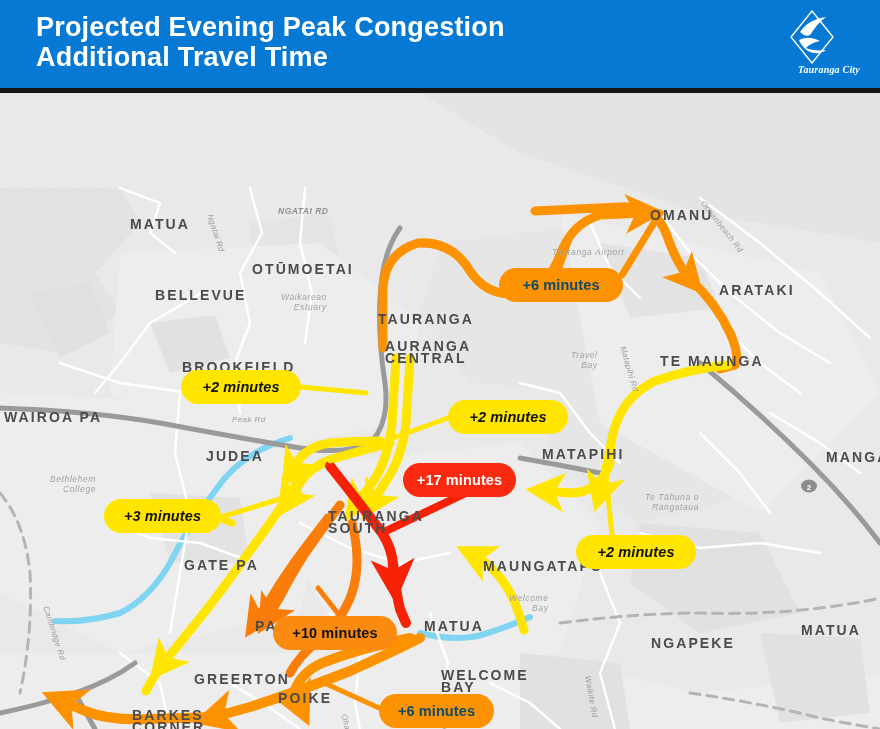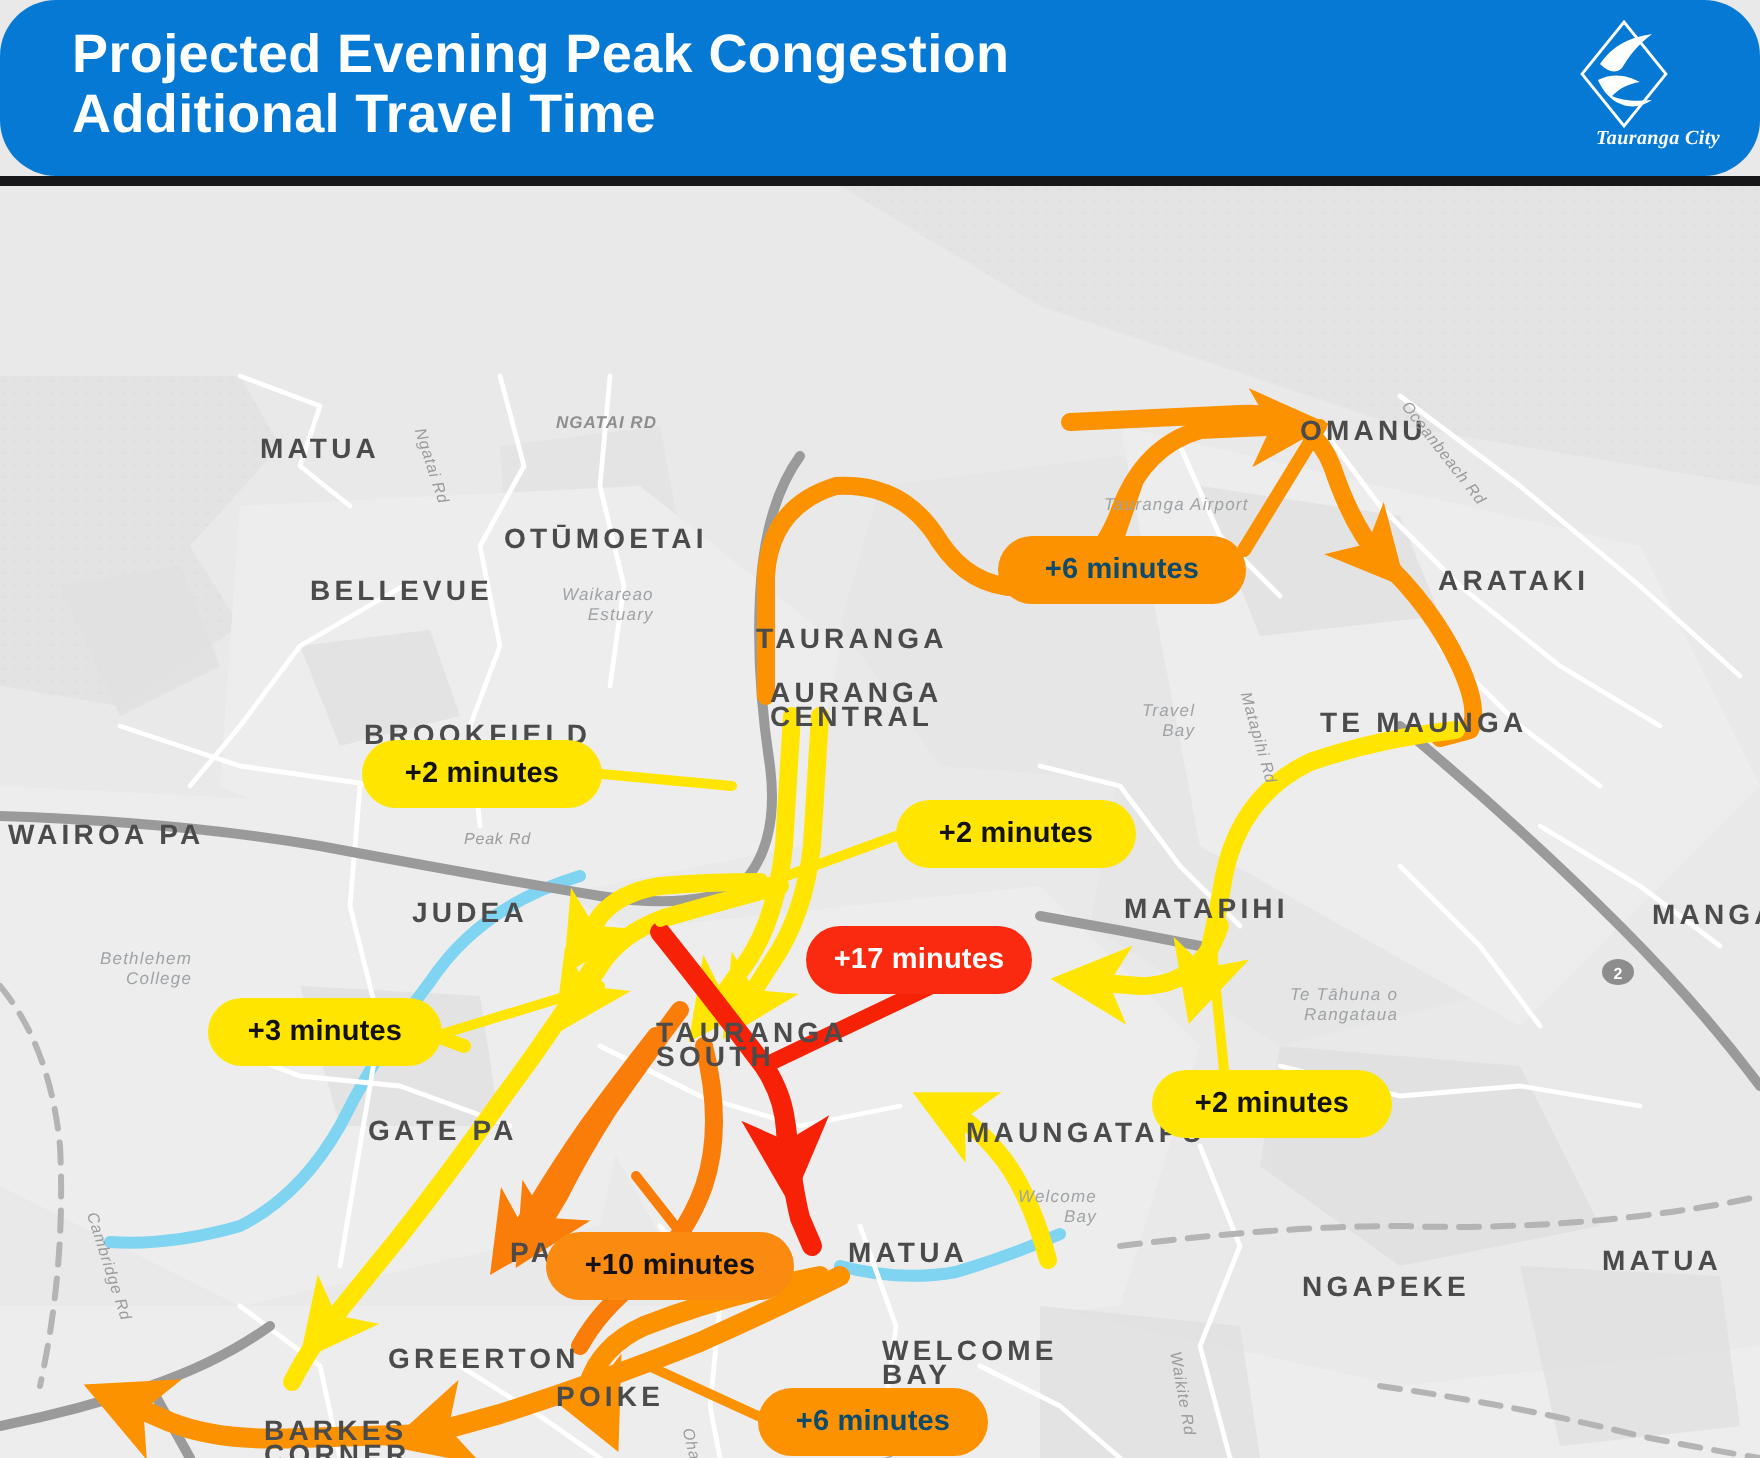--- a/index.html
+++ b/index.html
@@ -1,20 +1,20 @@
 <!DOCTYPE html>
 <html><head>
 <meta charset="utf-8">
 <style>
   html,body{margin:0;padding:0;background:#fff;}
   body{font-family:"Liberation Sans",sans-serif;}
   #page{position:relative;width:880px;height:729px;overflow:hidden;background:#e9e9e9;}
 
   
-  #header{position:absolute;left:0;top:0;width:880px;height:88px;background:#0579d3;border-radius:28px;}
+  #header{position:absolute;left:0;top:0;width:880px;height:88px;background:#0579d3;}
   #header-title{position:absolute;left:36px;top:12px;color:#fff;font-size:27px;font-weight:bold;
                 line-height:30px;letter-spacing:.2px;white-space:pre-line;}
   #header-rule{position:absolute;left:0;top:88px;width:880px;height:5px;background:#17171a;}
 
   
   #logo{position:absolute;right:20px;top:10px;width:96px;height:74px;}
   #logo-mark{position:absolute;left:26px;top:0;width:44px;height:54px;}
   #logo-text{position:absolute;left:0;top:54px;width:96px;text-align:right;color:#fff;
              font-family:"Liberation Serif",serif;font-style:italic;font-weight:bold;font-size:10px;
              letter-spacing:.2px;}
@@ -29,21 +29,21 @@
   .place.sm{font-size:8.5px;letter-spacing:1.4px;}
   .water-lbl{position:absolute;color:#9fa3a6;font-size:8.5px;font-style:italic;letter-spacing:.6px;
              white-space:pre-line;line-height:10px;text-align:right;}
   .road-lbl{position:absolute;color:#9b9b9b;font-size:8px;font-style:italic;letter-spacing:.4px;
             white-space:nowrap;transform-origin:0 0;}
 
   
   .pill{position:absolute;border-radius:999px;display:flex;align-items:center;justify-content:center;
         font-size:14.5px;font-weight:bold;letter-spacing:.1px;height:34px;padding:0 17px;
         box-sizing:border-box;white-space:nowrap;}
-  .pill.yellow{background:#ffe500;color:#121212;}
+  .pill.yellow{background:#ffe500;color:#121212;font-style:italic;}
   .pill.orange{background:#fc9200;color:#0c4a6e;}
   .pill.orange-dk{background:#fb8a10;color:#121212;}
   .pill.red{background:#fa2a10;color:#ffffff;}
 </style>
 </head>
 <body>
 
 <div id="page">
 
   <div id="header">
@@ -256,21 +256,21 @@
       <div class="place" style="left:130px;top:125px">MATUA</div>
       <div class="place sm" style="left:278px;top:112px;color:#8e8e8e;letter-spacing:.5px;font-style:italic">NGATAI RD</div>
       <div class="place" style="left:252px;top:170px">OTŪMOETAI</div>
       <div class="place" style="left:155px;top:196px">BELLEVUE</div>
       <div class="place" style="left:378px;top:220px">TAURANGA</div>
       <div class="place" style="left:385px;top:247px">AURANGA
 CENTRAL</div>
       <div class="place" style="left:182px;top:268px">BROOKFIELD</div>
       <div class="place" style="left:4px;top:318px">WAIROA PA</div>
       <div class="place" style="left:206px;top:357px">JUDEA</div>
-      <div class="place" style="left:562px;top:355px">MATAPIHI</div>
+      <div class="place" style="left:542px;top:355px">MATAPIHI</div>
       <div class="place" style="left:826px;top:358px">MANGATA</div>
       <div class="place" style="left:660px;top:262px">TE MAUNGA</div>
       <div class="place" style="left:719px;top:191px">ARATAKI</div>
       <div class="place" style="left:650px;top:116px">OMANU</div>
       <div class="place" style="left:328px;top:417px">TAURANGA
 SOUTH</div>
       <div class="place" style="left:184px;top:466px">GATE PA</div>
       <div class="place" style="left:483px;top:467px">MAUNGATAPU</div>
       <div class="place" style="left:255px;top:527px">PAPAMOA</div>
       <div class="place" style="left:424px;top:527px">MATUA</div>

